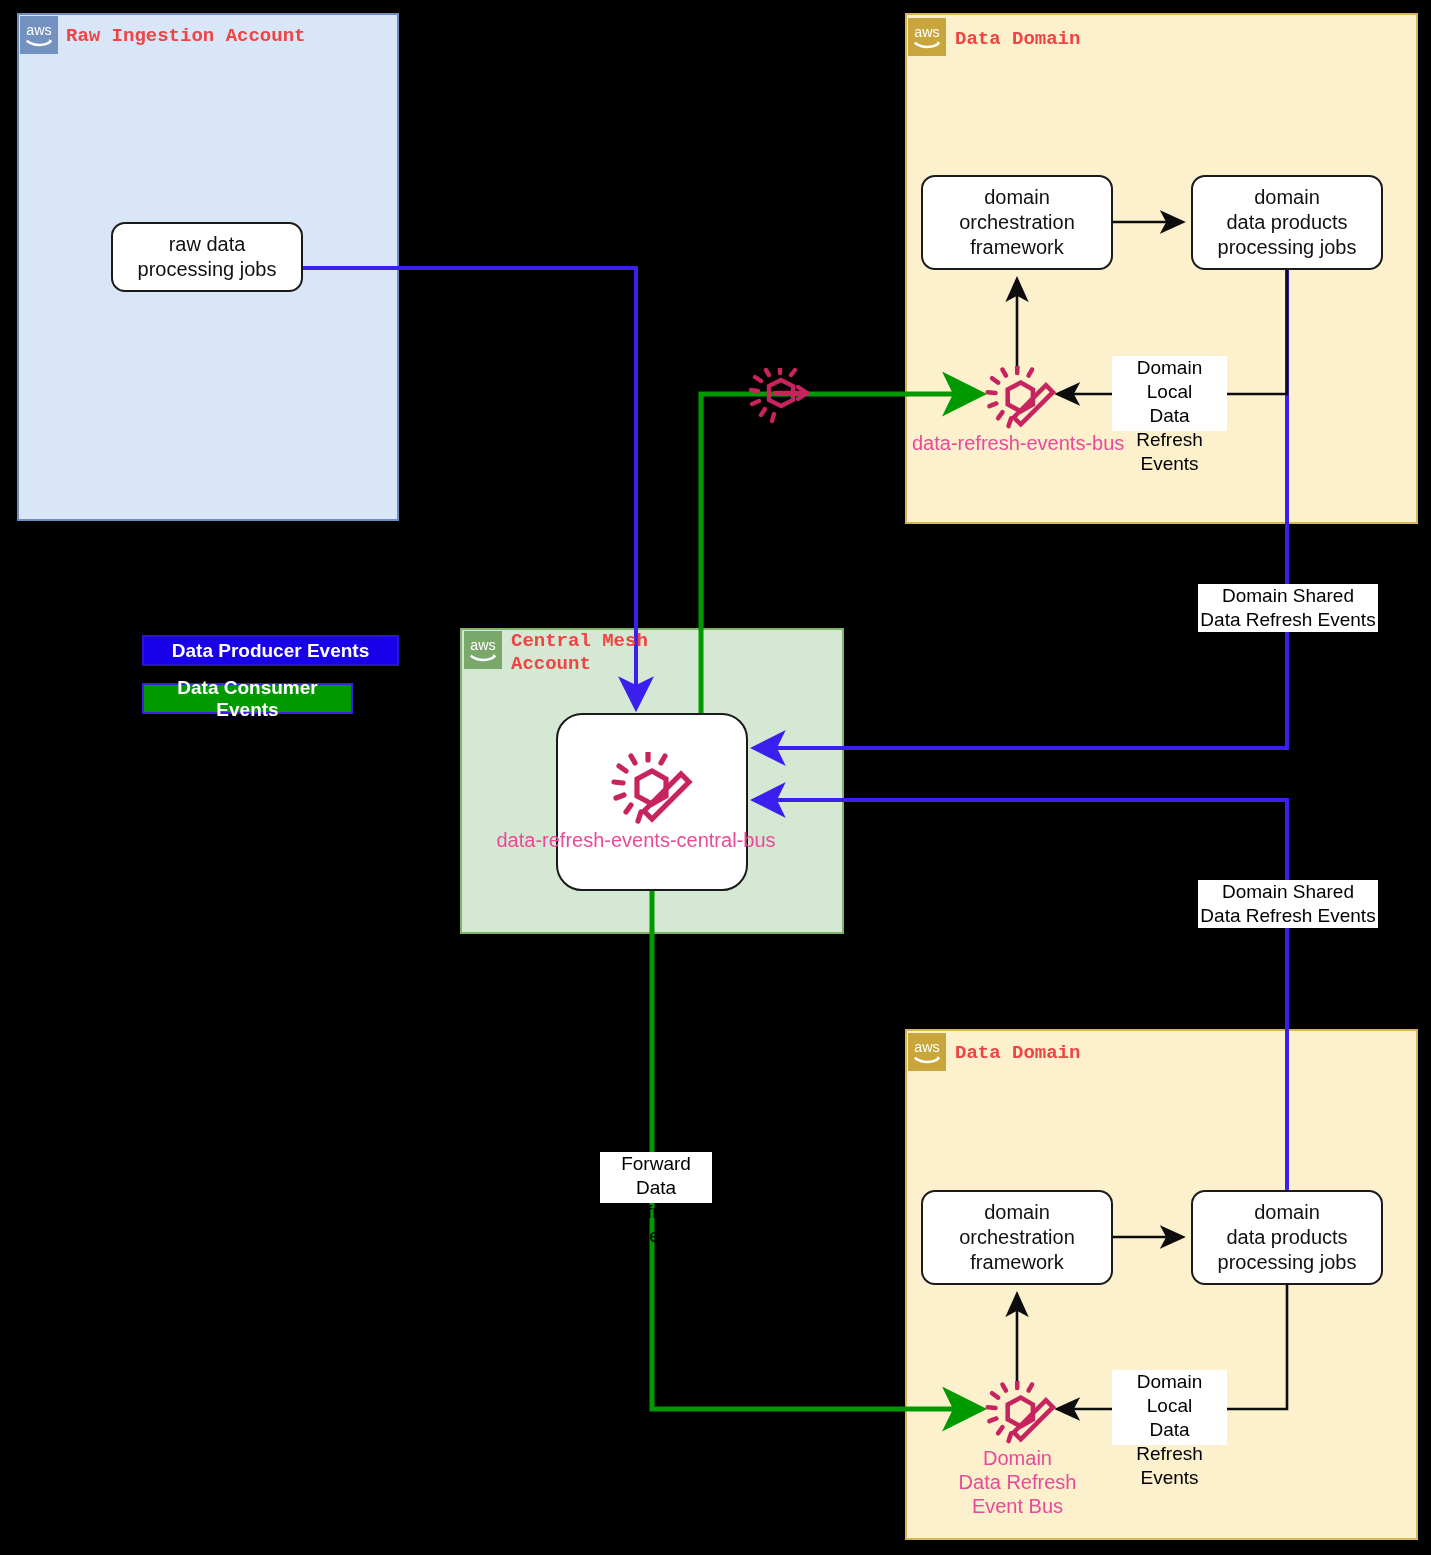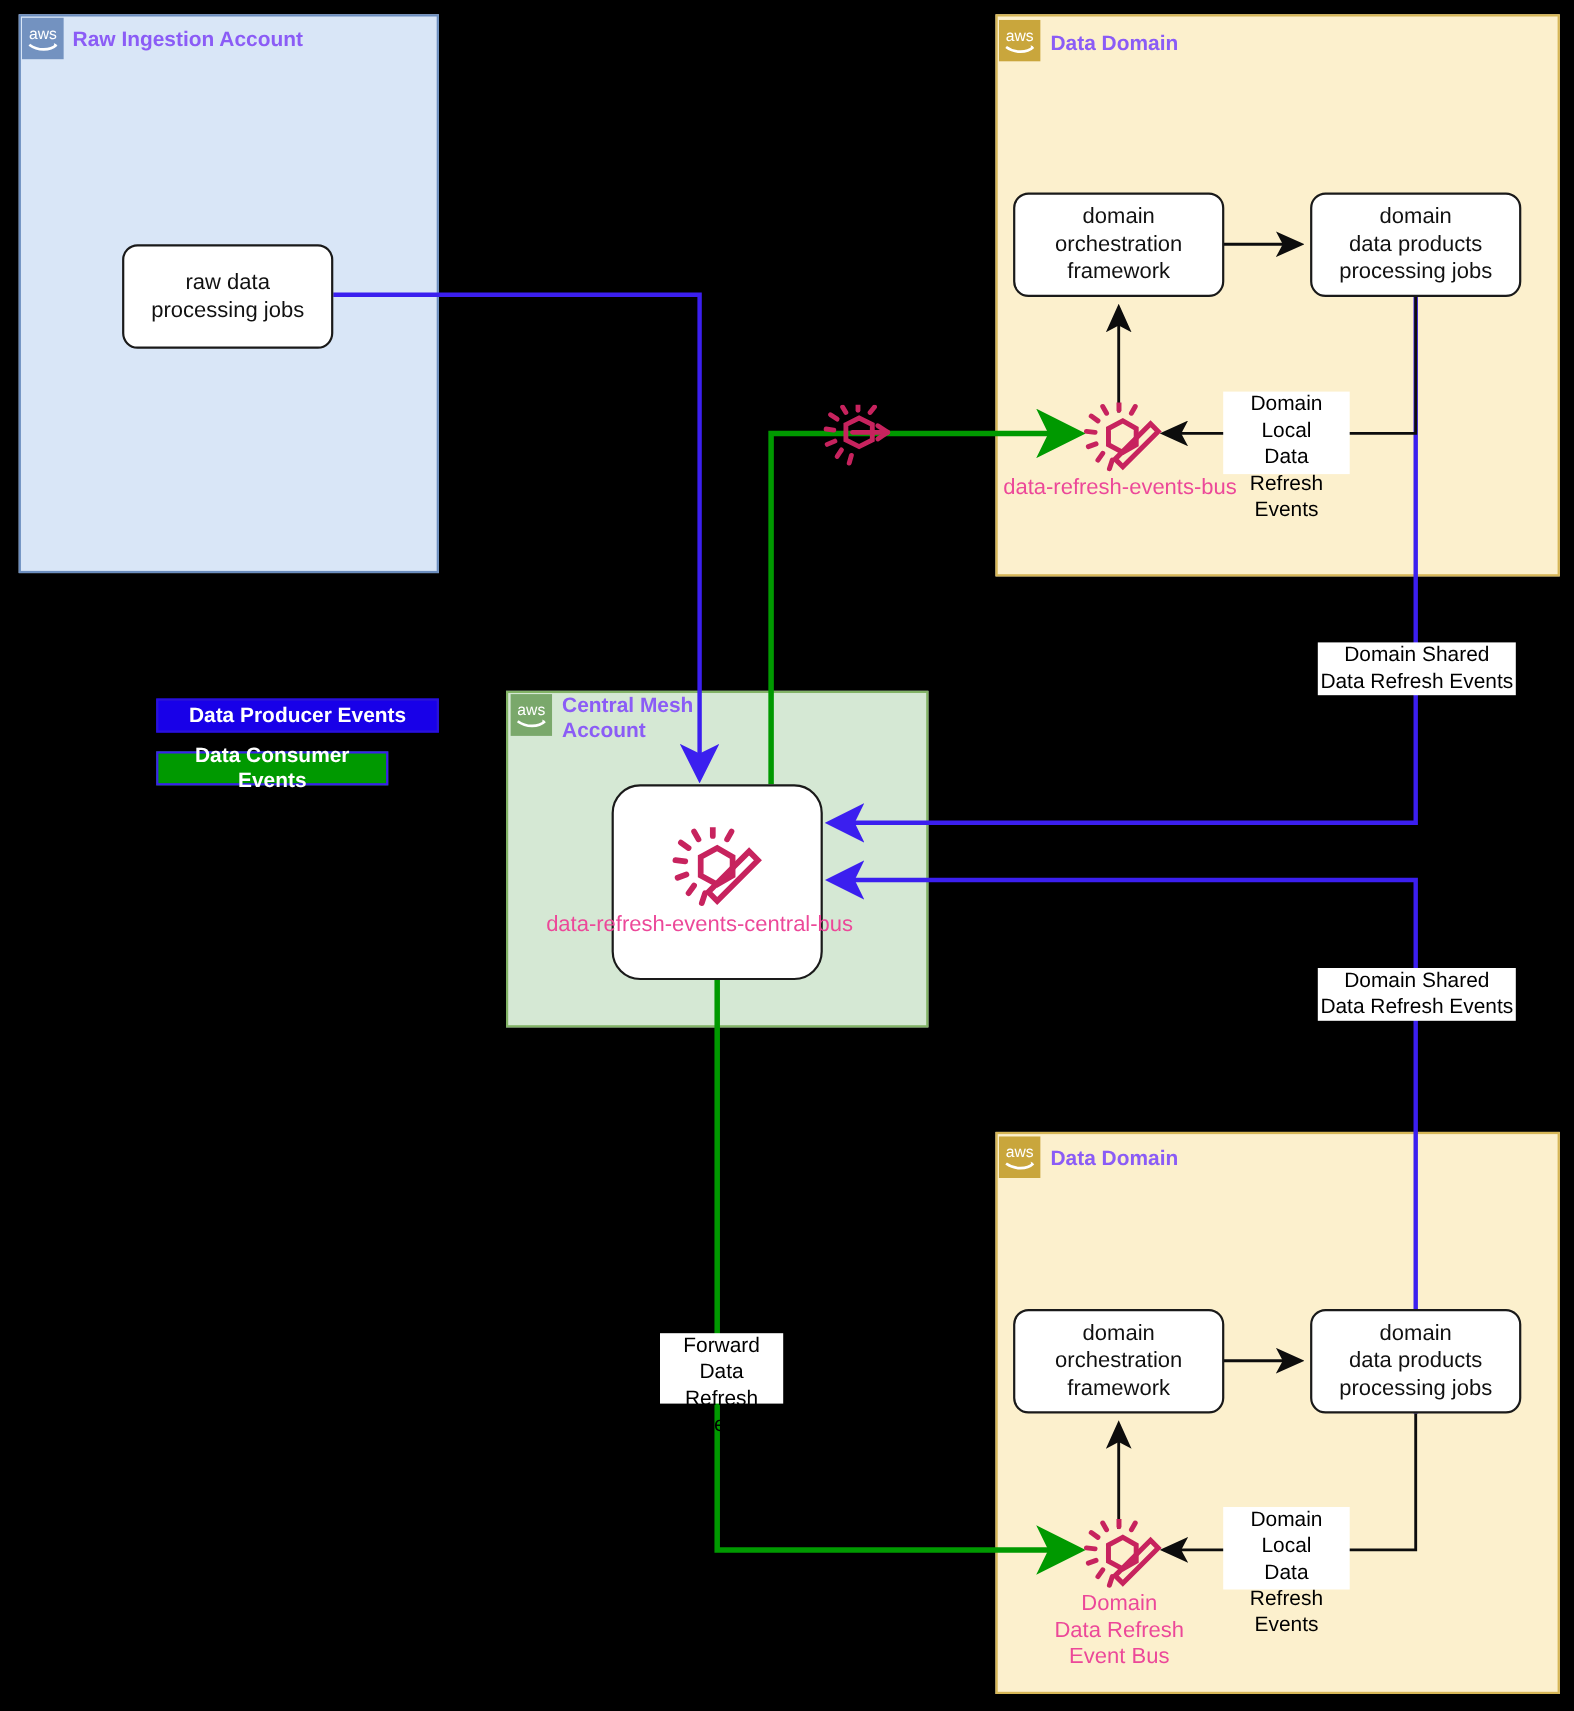--- a/index.html
+++ b/index.html
@@ -1,21 +1,21 @@
 <!DOCTYPE html>
 <html><head>
 <meta charset="utf-8">
 <style>
   html,body{margin:0;padding:0;background:#000;}
   body{width:1431px;height:1555px;position:relative;overflow:hidden;
        font-family:"Liberation Sans","DejaVu Sans",sans-serif;}
   #stage{position:absolute;left:0;top:0;width:1431px;height:1555px;background:#000;}
   svg.layer{position:absolute;left:0;top:0;width:1431px;height:1555px;overflow:visible;}
   .grp{position:absolute;box-sizing:border-box;}
-  .grp-title{position:absolute;font-weight:bold;font-size:19px;color:#8b5cf6;line-height:23px;}
+  .grp-title{position:absolute;font-weight:bold;font-size:19px;color:#ef4444;line-height:23px;font-family:Liberation Mono, monospace;}
   .awstile{position:absolute;width:38px;height:38px;display:block;}
   .node{position:absolute;box-sizing:border-box;background:#fff;border:2px solid #1a1a1a;
         border-radius:14px;display:flex;align-items:center;justify-content:center;
         text-align:center;font-size:20px;color:#111;line-height:25px;}
   .nodebig{border-radius:26px;}
   .edgelabel{position:absolute;background:#fff;color:#000;font-size:19px;line-height:24px;
              text-align:center;white-space:pre-line;padding:0 2px;box-sizing:border-box;}
   .buslabel{position:absolute;font-size:20px;line-height:24px;color:#ec4899;text-align:center;
             white-space:pre-line;}
   .rulelabel{position:absolute;font-size:19px;line-height:25px;color:#3b4450;text-align:center;
@@ -95,21 +95,21 @@
   <div class="grp-title" style="left:955px;top:28px;width:300px;">Data Domain</div>
 
   <svg class="awstile" style="left:908px;top:1033px;" viewBox="0 0 40 40">
     <rect width="40" height="40" fill="#C9A63C"></rect>
     <text x="20" y="20" font-family="Liberation Sans, sans-serif" font-size="15" fill="#fff" text-anchor="middle">aws</text>
     <path d="M7,26 C15,32 27,32 33,26" stroke="#fff" stroke-width="2.6" fill="none"></path>
     <path d="M33,26 L30.5,24.2 L31.2,28.5 Z" fill="#fff"></path>
   </svg>
   <div class="grp-title" style="left:955px;top:1042px;width:300px;">Data Domain</div>
 
-  <div class="node" style="left:111px;top:222px;width:192px;height:95px;white-space:pre-line;">raw data
+  <div class="node" style="left:111px;top:222px;width:192px;height:70px;white-space:pre-line;">raw data
 processing jobs</div>
 
   <div class="node nodebig" style="left:556px;top:713px;width:192px;height:178px;"></div>
   <svg class="icon" style="left:604px;top:752px;width:92px;height:78px;" viewBox="0 0 92 78">
     <g stroke="#C7235E" stroke-width="5.2" fill="none" stroke-linecap="round">
       <path d="M33,27 L48,19 L62,27 L62,44 L48,52 L33,44 Z"></path>
       <path d="M40,59 L77,22 L85,30 L48,67 Z"></path>
       <path d="M44,8 L44,0"></path>
         <path d="M31,11 L27,4"></path>
         <path d="M57,11 L61,4"></path>
@@ -194,20 +194,20 @@
 Data Refresh
 Event Bus</div>
 
   <div class="edgelabel" style="left:1112px;top:1370px;width:115px;height:75px;">Domain Local
 Data Refresh
 Events</div>
 
   <div class="edgelabel" style="left:1198px;top:880px;width:180px;height:48px;">Domain Shared
 Data Refresh Events</div>
 
-  <div class="edgelabel" style="left:600px;top:1212px;width:112px;height:64px;">Forward
+  <div class="edgelabel" style="left:600px;top:1152px;width:112px;height:51px;">Forward
 Data Refresh
 Events</div>
 
   <div class="legend" style="left:142px;top:635px;width:257px;height:31px;background:#1800E8;border:2px solid #2A12D8;">Data Producer Events</div>
   <div class="legend" style="left:142px;top:683px;width:211px;height:31px;background:#009900;border:2px solid #3B1FEF;">Data Consumer Events</div>
 
 </div>
 
 </body></html>

